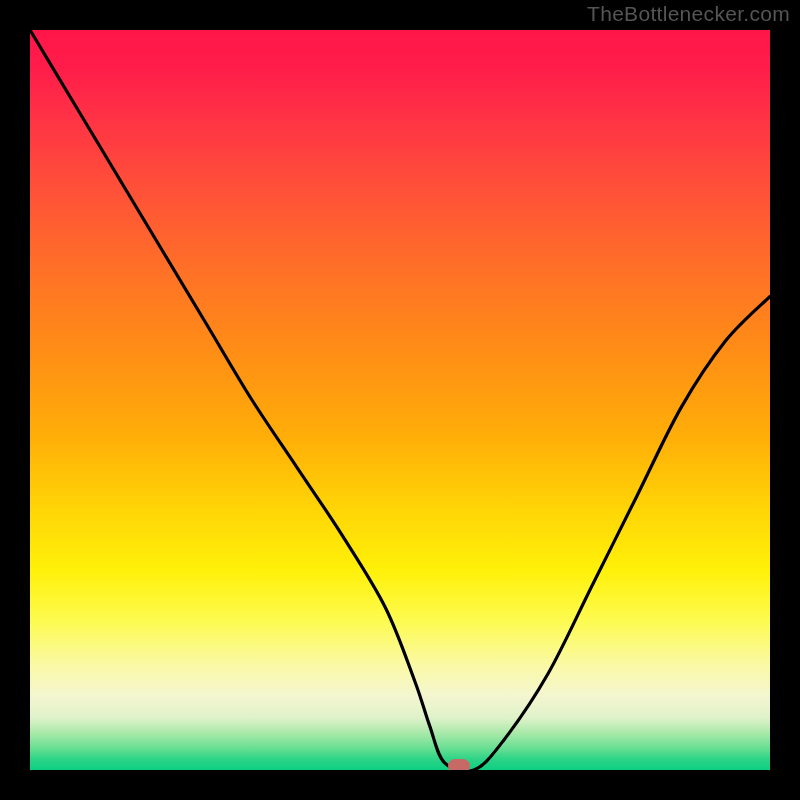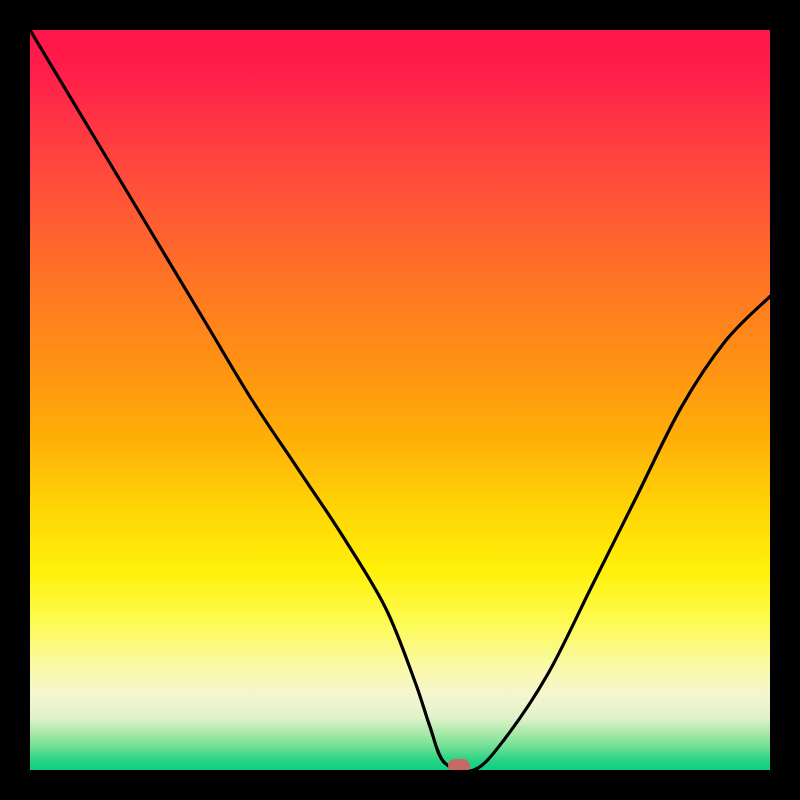--- a/index.html
+++ b/index.html
@@ -75,20 +75,21 @@
     border-radius: 7px;
     transform: translate(-50%, -50%);
     z-index: 5;
   }
 </style>
 </head>
 <body>
 
 <div class="frame">
 
+  <div class="watermark">TheBottlenecker.com</div>
 
   <div class="plot-area">
     <div class="gradient"></div>
 
     <svg class="curve" viewBox="0 0 740 740" preserveAspectRatio="none">
       <path id="curvePath" d="M 0,0 C 7.3999999999999995,12.333333333333334 29.6,49.33333333333333 44.4,74 C 59.199999999999996,98.66666666666667 74,123.33333333333333 88.8,148 C 103.6,172.66666666666666 118.39999999999999,197.33333333333334 133.2,222 C 148,246.66666666666666 162.79999999999998,271.3333333333333 177.6,296 C 192.4,320.6666666666667 207.2,346.56666666666666 222,370 C 236.8,393.43333333333334 251.59999999999997,414.40000000000003 266.4,436.6 C 281.2,458.8 296,479.76666666666665 310.8,503.2 C 325.6,526.6333333333333 342.8666666666667,552.5333333333334 355.2,577.2 C 367.5333333333333,601.8666666666667 377.4,631.4666666666667 384.8,651.2 C 392.20000000000005,670.9333333333334 394.6666666666667,682.0333333333333 399.6,695.6 C 404.53333333333336,709.1666666666667 407.00000000000006,725.2 414.40000000000003,732.6 C 421.8,740 434.1333333333333,743.7 444,740 C 453.8666666666667,736.3 461.2666666666667,726.4333333333333 473.6,710.4 C 485.93333333333334,694.3666666666667 503.2,669.6999999999999 518,643.8 C 532.8,617.9 547.6,584.6 562.4,555 C 577.1999999999999,525.4 592,495.79999999999995 606.8,466.2 C 621.5999999999999,436.6 636.4000000000001,403.3 651.2,377.40000000000003 C 666,351.50000000000006 680.8,329.3 695.5999999999999,310.8 C 710.3999999999999,292.3 732.6,273.79999999999995 740,266.4" fill="none" stroke="#000" stroke-width="3.2" stroke-linecap="round" stroke-linejoin="round"></path>
     </svg>
 
     <div class="marker" id="marker" style="left: 429.2px; top: 736.3px;"></div>
   </div>

